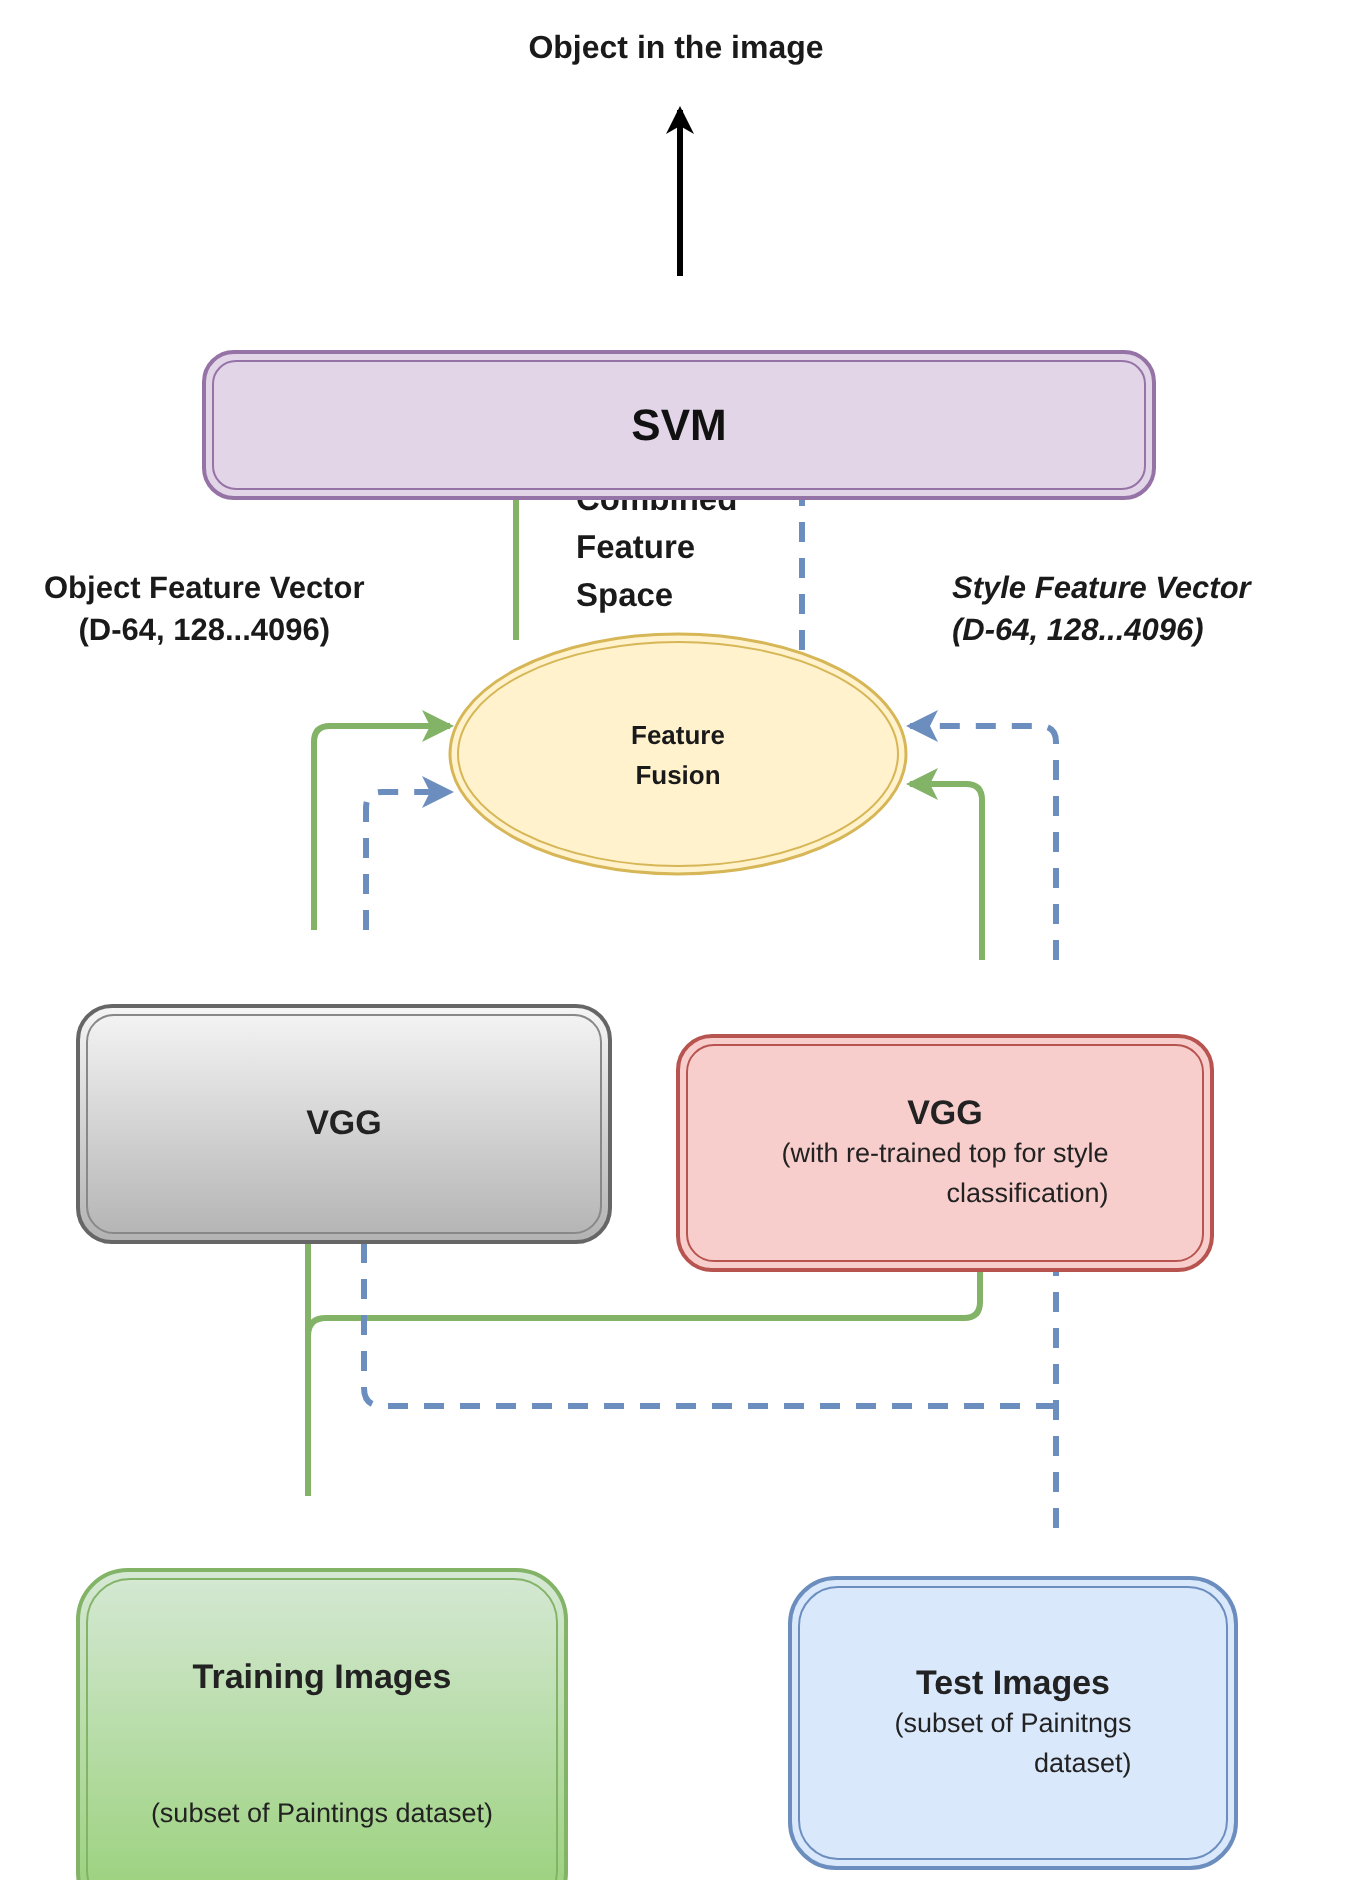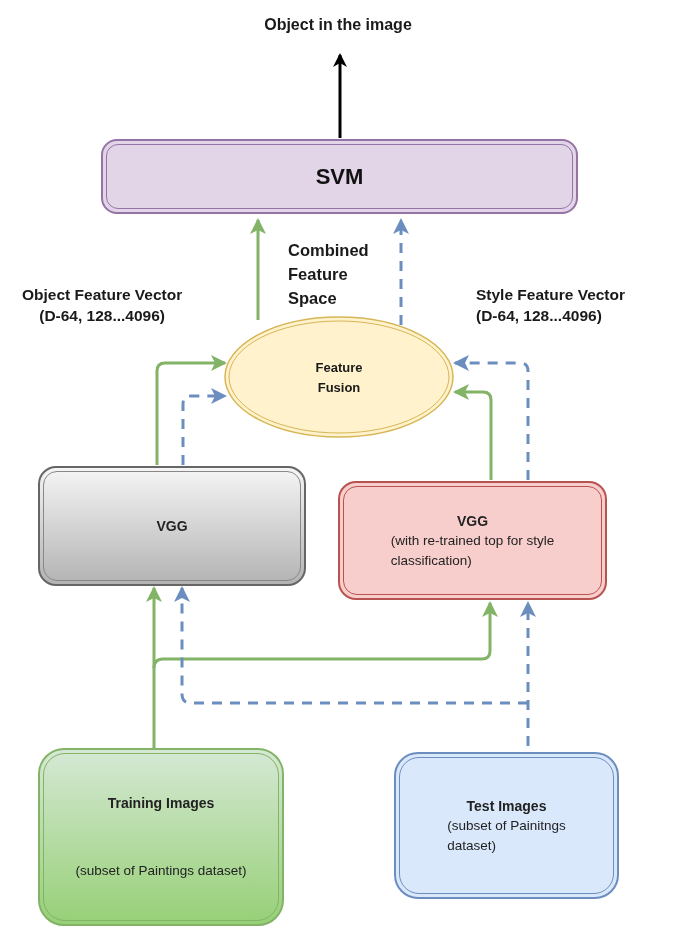--- a/index.html
+++ b/index.html
@@ -3,22 +3,22 @@
 <meta charset="utf-8">
 <style>
   html, body { margin: 0; padding: 0; background: #ffffff; }
   body { width: 684px; height: 940px; position: relative; overflow: hidden;
          font-family: "Liberation Sans", sans-serif; color: #1a1a1a; }
   svg#diagram { position: absolute; left: 0; top: 0; }
   .lbl { position: absolute; font-family: "Liberation Sans", sans-serif; }
   .bold { font-weight: bold; }
   .box { position: absolute; box-sizing: border-box; display: flex;
          flex-direction: column; align-items: center; justify-content: center;
-         text-align: left; font-size: 13.5px; line-height: 20px; color: #222; }
-  .box .title { font-weight: bold; font-size: 14px; }
+         text-align: right; font-size: 13.5px; line-height: 20px; color: #222; margin-top: 36px; }
+  .box .title { font-weight: bold; font-size: 17px; }
   .box .sub { white-space: pre-line; }
   .box-inner { position: absolute; inset: 3px; border-radius: 14px; pointer-events: none; }
 
   #svm-box { left: 101px; top: 139px; width: 477px; height: 75px;
     background: #e1d5e7; border: 2px solid #9673a6; border-radius: 16px; }
   #svm-box .box-inner { border: 1px solid #9673a6; border-radius: 12px; }
   #svm-box .title { font-size: 22px; color: #111; }
 
   #vgg-object-box { left: 38px; top: 466px; width: 268px; height: 120px;
     background: linear-gradient(#f5f5f5, #b3b3b3); border: 2px solid #666; border-radius: 18px; }
@@ -34,21 +34,21 @@
 
   #test-box { left: 394px; top: 752px; width: 225px; height: 147px;
     background: #dae8fc; border: 2px solid #6c8ebf; border-radius: 24px; }
   #test-box .box-inner { border: 1px solid #6c8ebf; border-radius: 20px; }
 
   #fusion-label { left: 239px; top: 358px; width: 200px; text-align: center;
     font-weight: bold; font-size: 13px; line-height: 20px; white-space: pre-line; }
   #output-label { left: 0; width: 676px; top: 16px; text-align: center; font-size: 16px; }
   #combined-label { left: 288px; top: 238px; font-size: 16.5px; line-height: 24px; white-space: pre-line; }
   #object-vector-label { left: 22px; top: 284px; font-size: 15.5px; line-height: 21px; white-space: pre-line; text-align: center; }
-  #style-vector-label { left: 476px; top: 284px; font-size: 15.5px; line-height: 21px; white-space: pre-line; }
+  #style-vector-label { left: 476px; top: 284px; font-size: 15.5px; line-height: 21px; white-space: pre-line; font-style: italic; }
 </style>
 </head>
 <body>
 
 <svg id="diagram" width="684" height="940" viewBox="0 0 684 940">
   <defs>
     <marker id="arrow-green" markerWidth="10" markerHeight="10" refX="8" refY="5" orient="auto" markerUnits="userSpaceOnUse">
       <path d="M0,0 L10,5 L0,10 L3,5 Z" fill="#82b366"></path>
     </marker>
     <marker id="arrow-blue" markerWidth="10" markerHeight="10" refX="8" refY="5" orient="auto" markerUnits="userSpaceOnUse">

